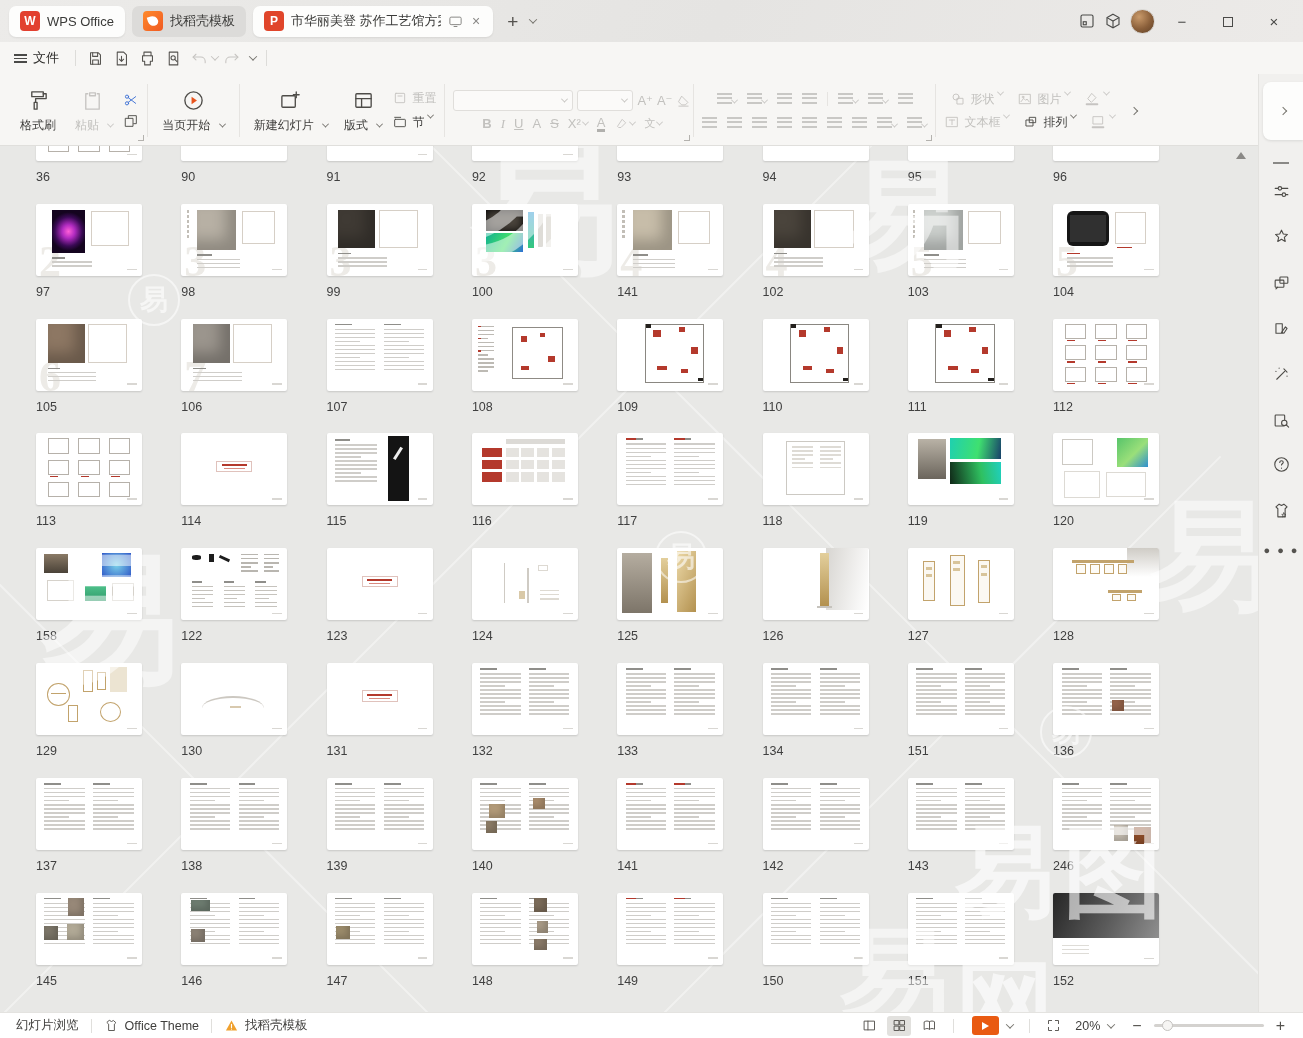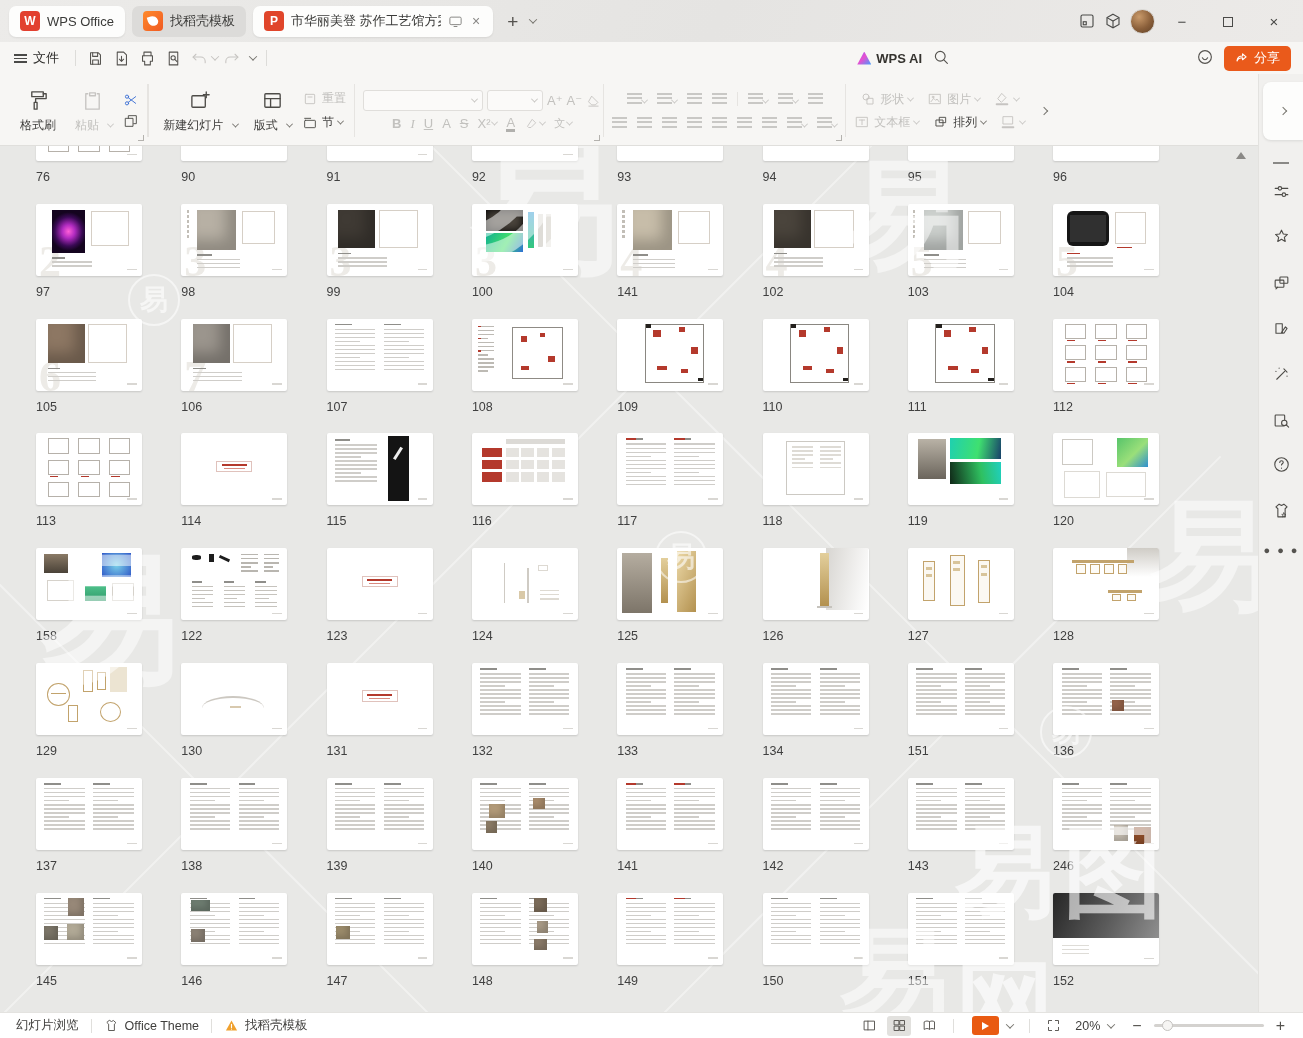--- a/index.html
+++ b/index.html
@@ -51,21 +51,21 @@
   .rgroup{display:flex;align-items:center;gap:4px;padding:0 8px;position:relative}
   .rdiv{width:1px;background:#e6e4e1;margin:6px 0}
   .rbig{display:flex;flex-direction:column;align-items:center;justify-content:center;gap:3px;padding:2px 6px;border-radius:4px}
   .rbig .ric{height:26px;display:flex;align-items:center}
   .rlab{font-size:12px;color:#3f3e3c;display:flex;align-items:center;gap:3px;white-space:nowrap}
   .dis .rlab,.rlab.dis{color:#c2c1be}
   .rbig svg,.rsm svg{stroke:#4e4c48;fill:none;stroke-width:1.4;stroke-linecap:round;stroke-linejoin:round}
   .rbig svg{width:23px;height:23px}
   .dis svg{stroke:#c6c4c1!important}
   .rcol{display:flex;flex-direction:column;justify-content:center;gap:5px}
-  .rsm{display:flex;align-items:center;gap:4px;font-size:12px;color:#3f3e3c}
+  .rsm{display:flex;align-items:flex-start;gap:4px;font-size:12px;color:#3f3e3c}
   .rsm svg{width:16px;height:16px}
   .launcher{position:absolute;right:3px;bottom:2px;width:6px;height:6px;border-right:1.4px solid #b4b2ae;border-bottom:1.4px solid #b4b2ae}
   .combo{height:21px;border:1px solid #e0dedb;background:#fbfaf9;border-radius:3px;display:flex;align-items:center;justify-content:flex-end;padding:0 5px}
   .combo .chev{border-color:#c6c4c1}
   .fg{display:flex;flex-direction:column;gap:5px;justify-content:center}
   .frow{display:flex;align-items:center;gap:9px}
   .glyph{font-size:13px;color:#c2c1be;display:inline-flex;align-items:center;gap:2px}
   .glyph .chev{border-color:#c9c8c5;width:5px;height:5px}
   .ib{display:inline-block;width:15px;height:11px;background:repeating-linear-gradient(to bottom,#c9c8c5 0 1.8px,transparent 1.8px 4.4px)}
   .pgrid{display:flex;flex-direction:column;gap:6px;justify-content:center}
@@ -195,44 +195,20 @@
     <span class="qbtn dis">
         <svg viewBox="0 0 24 24">
           <path d="M17 6l4 4-4 4"></path>
           <path d="M21 10H10a6 6 0 00-6 6v2"></path>
         </svg>
       </span>
     <span class="chev" style="margin-left:6px"></span>
     <span class="vsep" style="margin-left:10px"></span>
 
 
-    <div class="m-right">
-      <span class="ai">
-        <span class="ailogo"></span>
-        <span>WPS AI</span>
-      </span>
-      <span class="icircle">
-        <svg viewBox="0 0 24 24" class="ssvg">
-            <circle cx="11" cy="11" r="6.5"></circle>
-            <path d="M15.8 15.8L20.5 20.5"></path>
-          </svg>
-      </span>
-      <span class="icircle" style="margin-left:236px">
-        <svg viewBox="0 0 24 24" class="ssvg">
-            <circle cx="12" cy="12" r="8.5"></circle>
-            <path d="M8.5 13c1 1.8 2.2 2.6 3.5 2.6s2.5-.8 3.5-2.6"></path>
-          </svg>
-      </span>
-      <span class="sbtn-share">
-        <svg width="14" height="14" viewBox="0 0 24 24" fill="none" stroke="#fff" stroke-width="2" stroke-linejoin="round">
-            <path d="M13 5l6 5-6 5v-3.5C8 11.5 5 13.5 3.5 17 4 11 8 8.5 13 8.5z"></path>
-          </svg>
-        <span>分享</span>
-      </span>
-    </div>
   </div>
 
   <div class="ribbon">
     <div class="rgroup">
       <div class="rbig">
         <span class="ric">
             <svg viewBox="0 0 24 24">
               <path d="M5 3h12v5H5z"></path>
               <path d="M17 5h3v5H9v3"></path>
               <path d="M7.5 14h3v7h-3z"></path>
@@ -261,20 +237,31 @@
             <svg viewBox="0 0 24 24">
               <rect x="4" y="8" width="11" height="12"></rect>
               <path d="M8 8V4h12v12h-4"></path>
             </svg>
           </span>
       </div>
       <span class="launcher"></span>
     </div>
     <div class="rdiv"></div>
 
+    <div class="rgroup">
+      <div class="rbig">
+        <span class="ric">
+          <svg viewBox="0 0 24 24">
+              <circle cx="12" cy="12" r="9"></circle>
+              <path d="M10 8.2l5.6 3.8-5.6 3.8z" fill="#e8541d" stroke="none"></path>
+            </svg>
+        </span>
+        <span class="rlab"><span>当页开始</span>&nbsp;<span class="chev" style="width:5px;height:5px"></span></span>
+      </div>
+    </div>
     <div class="rdiv"></div>
 
     <div class="rgroup">
       <div class="rbig">
         <span class="ric">
             <svg viewBox="0 0 24 24">
               <rect x="3" y="7" width="14" height="12" rx="1"></rect>
               <path d="M18 3v6M15 6h6"></path>
             </svg>
           </span>
@@ -442,21 +429,21 @@
     <div class="wline" style="left:760px;top:120px;transform:rotate(45deg)"></div>
     <div class="wline" style="left:330px;top:120px;transform:rotate(-45deg)"></div>
     <div id="grid">
         <div class="slide" style="left: 36px; top: -57px;">
           <div class="thumb">
             <i style="left:11%;top:67%;width:20%;height:21%;background:#fff;border:1px solid #b6b1aa"></i>
             <i style="left:40%;top:67%;width:20%;height:21%;background:#fff;border:1px solid #b6b1aa"></i>
             <i style="left:69%;top:67%;width:20%;height:21%;background:#fff;border:1px solid #b6b1aa"></i>
             <i style="left:86%;top:90%;width:9%;height:2%;background:#d9d7d3"></i>
           </div>
-          <span class="snum">76</span>
+          <span class="snum">36</span>
         </div>
         <div class="slide" style="left: 181.3px; top: -57px;">
           <div class="thumb"></div>
           <span class="snum">90</span>
         </div>
         <div class="slide" style="left: 326.6px; top: -57px;">
           <div class="thumb">
             <i style="left:86%;top:90%;width:9%;height:2%;background:#d9d7d3"></i>
           </div>
           <span class="snum">91</span>

